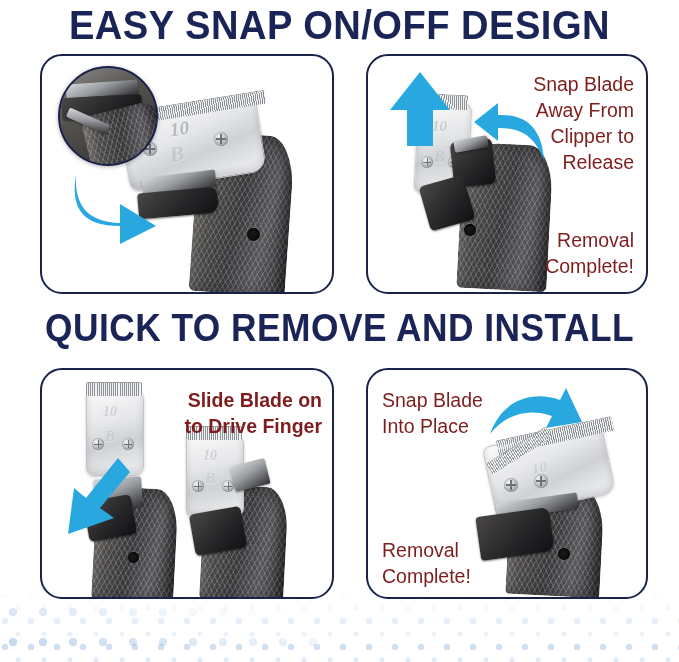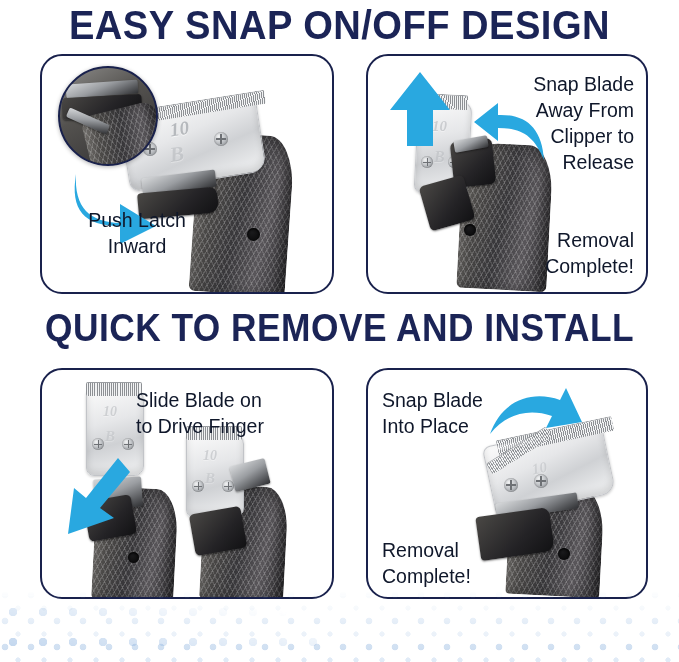--- a/index.html
+++ b/index.html
@@ -53,21 +53,21 @@
     background:#ffffff;
     overflow:hidden;
   }
   #panel-1{left:40px;  top:54px;  width:290px;height:236px;}
   #panel-2{left:366px; top:54px;  width:278px;height:236px;}
   #panel-3{left:40px;  top:368px; width:290px;height:227px;}
   #panel-4{left:366px; top:368px; width:278px;height:227px;}
 
   .cap{
     position:absolute;
-    color:#0f172a;
+    color:#7f1d1d;
     font-size:19.5px;
     line-height:1.33;
     font-family:"Liberation Sans", sans-serif;
     white-space:pre-line;
   }
   .cap.r{text-align:right;}
   .cap.c{text-align:center;}
   .cap.l{text-align:left;}
 
   
@@ -184,22 +184,20 @@
       <div class="body-shape" style="left:26px;top:40px;width:76px;height:62px;transform:rotate(-14deg);border-radius:14px;"></div>
       <div class="latch" style="left:6px;top:48px;width:44px;height:10px;transform:rotate(24deg);"></div>
     </div>
 
     <div class="arrow" id="arrow-1">
       <svg viewBox="0 0 92 78" width="92" height="78" aria-hidden="true">
         <path d="M6 6 C4 40, 20 54, 50 55 L50 36 L86 58 L50 76 L50 58 C14 58, 0 42, 6 6 Z" fill="#29a8e0"></path>
       </svg>
     </div>
 
-    <div class="cap c" id="cap-1">Push Latch
-Inward</div>
   </div>
 
   <div class="panel" id="panel-2">
 
     <div class="art">
 
       <div class="body-shape" style="left:92px;top:88px;width:90px;height:146px;
            border-radius:36px 24px 6px 6px / 44px 48px 6px 6px;transform:rotate(3deg);"></div>
       <div class="hole" style="left:96px;top:168px;width:12px;height:12px;"></div>
 
@@ -269,21 +267,21 @@
       <div class="latch" style="left:190px;top:92px;width:36px;height:26px;transform:rotate(-14deg);"></div>
       <div class="lever" style="left:150px;top:140px;width:52px;height:42px;transform:rotate(-10deg);border-radius:5px;"></div>
     </div>
 
     <div class="arrow" id="arrow-4">
       <svg viewBox="0 0 74 82" width="74" height="82" aria-hidden="true">
         <path d="M60 2 L72 16 L42 52 L56 62 L10 78 L16 32 L28 42 Z" fill="#29a8e0"></path>
       </svg>
     </div>
 
-    <div class="cap l" id="cap-5" style="left:auto;right:10px;width:186px;text-align:left;">Slide Blade on
+    <div class="cap l" id="cap-5" style="left:auto;right:10px;width:186px;text-align:right;font-weight:bold;">Slide Blade on
 to Drive Finger</div>
   </div>
 
   <div class="panel" id="panel-4">
 
     <div class="art">
       <div class="body-shape" style="left:140px;top:118px;width:94px;height:108px;
            border-radius:34px 22px 4px 4px / 42px 46px 4px 4px;transform:rotate(3deg);"></div>
       <div class="hole" style="left:190px;top:178px;width:12px;height:12px;"></div>
 

